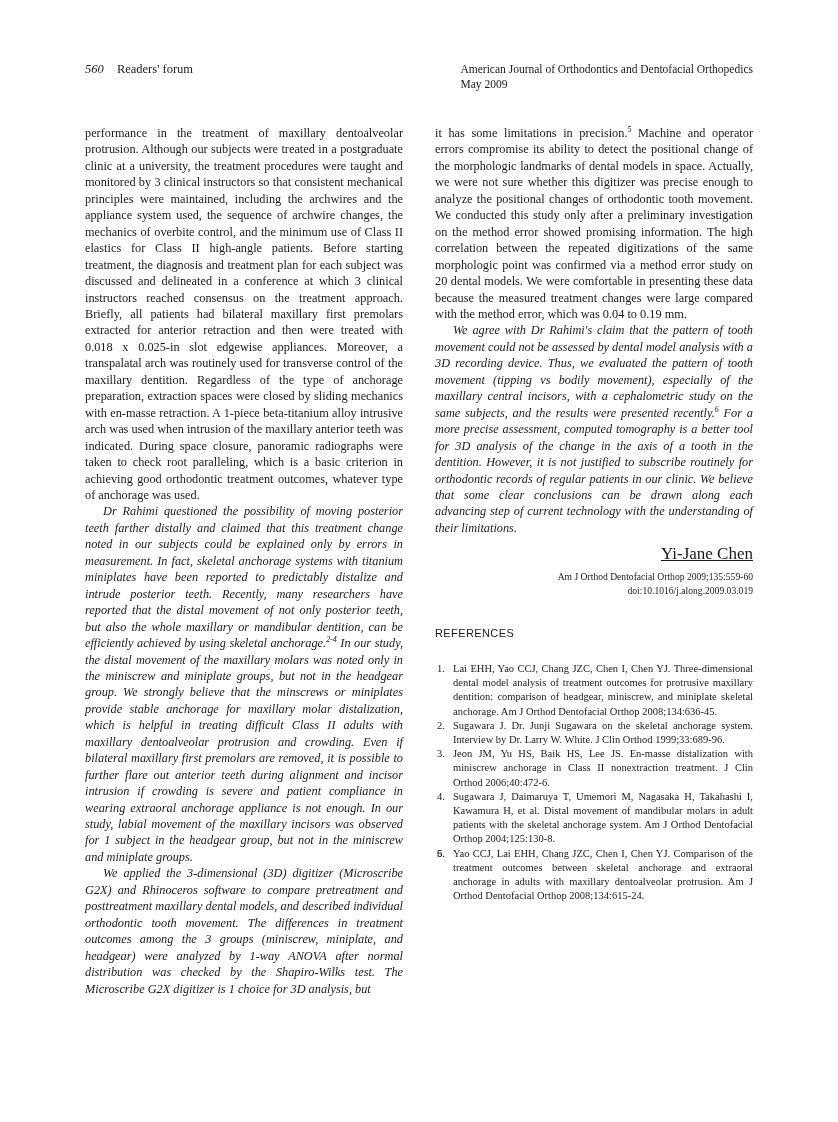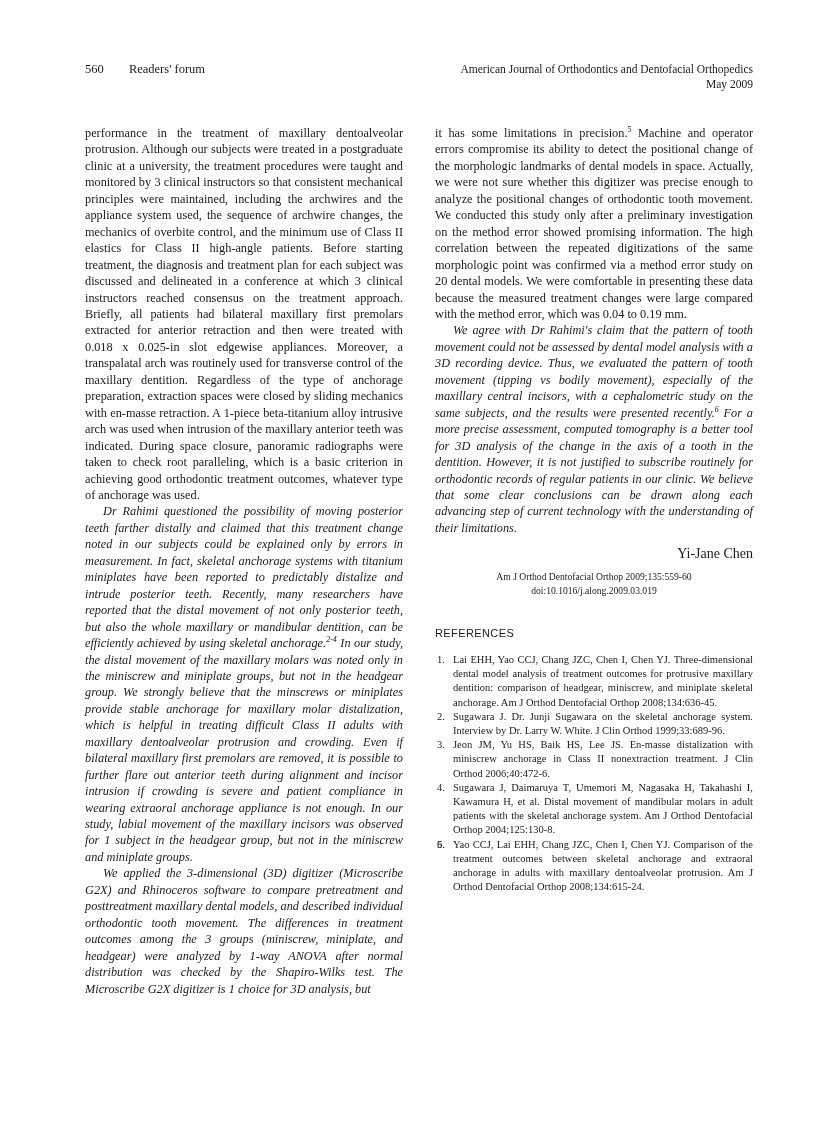--- a/index.html
+++ b/index.html
@@ -1,31 +1,31 @@
 <!DOCTYPE html>
 <html><head>
 <meta charset="utf-8">
 <style>
   html, body { margin: 0; padding: 0; background: #ffffff; }
   body { width: 838px; height: 1122px; position: relative; overflow: hidden;
          font-family: "Liberation Serif", "DejaVu Serif", serif; color: #1a1a1a; }
   .running-head-left { position: absolute; left: 85px; top: 62px; font-size: 12.5px; }
-  .running-head-left .pg { margin-right: 22px; }
-  .running-head-right { position: absolute; right: 85px; top: 62px; font-size: 11.5px; text-align: right; line-height: 15px; }
+  .running-head-left .pg { margin-right: 10px; font-style: italic; }
+  .running-head-right { position: absolute; right: 85px; top: 62px; font-size: 11.5px; line-height: 15px; }
   .col { position: absolute; top: 125px; width: 318px; font-size: 12.3px; line-height: 16.45px;
          text-align: justify; hyphens: auto; }
   .col-left { left: 85px; }
   .col-right { left: 435px; }
   .col p { margin: 0; }
   .col p.indent { text-indent: 18px; font-style: italic; }
   sup { font-size: 8px; line-height: 0; vertical-align: 5px; }
-  .sig { text-align: right; font-size: 14px; line-height: 17px; margin-top: 9px; }
-  .cite { font-size: 9.6px; line-height: 13.6px; margin-top: 8px; text-align: center; }
+  .sig { text-align: right; font-size: 17px; line-height: 17px; margin-top: 9px; text-decoration: underline; }
+  .cite { font-size: 9.6px; line-height: 13.6px; margin-top: 8px; text-align: right; }
   .refs-title { font-family: "Liberation Sans", "DejaVu Sans", sans-serif; font-size: 11px;
-                letter-spacing: 0.4px; margin-top: 27px; margin-bottom: 12px; text-align: left; }
+                letter-spacing: 0.4px; margin-top: 27px; margin-bottom: 21px; text-align: left; }
   .refs { list-style: none; margin: 0; padding: 0; font-size: 10.5px; line-height: 14.2px; }
   .refs li { position: relative; padding-left: 18px; text-align: justify; margin-bottom: 0; }
   .refs li .num { position: absolute; left: 2px; top: 0; }
 </style>
 </head>
 <body>
 
 <div class="running-head-left">
   <span class="pg">560</span>
   <span>Readers' forum</span>

